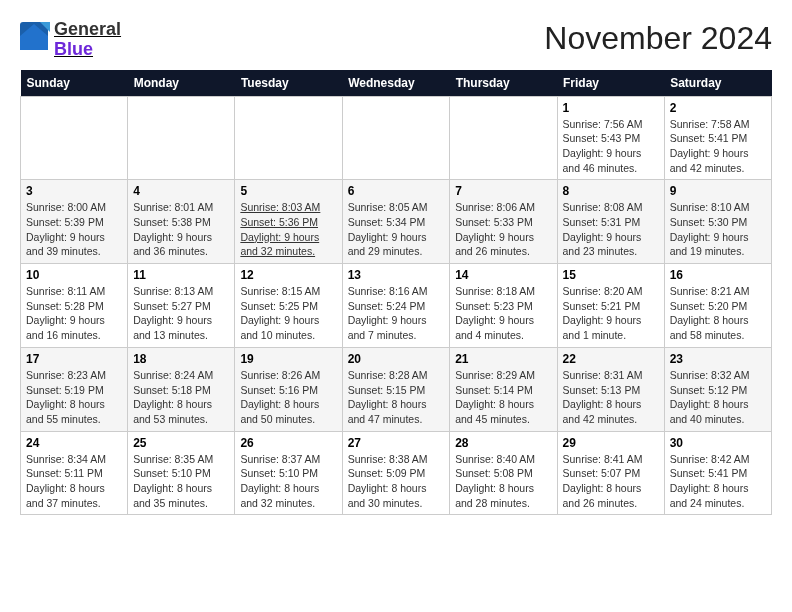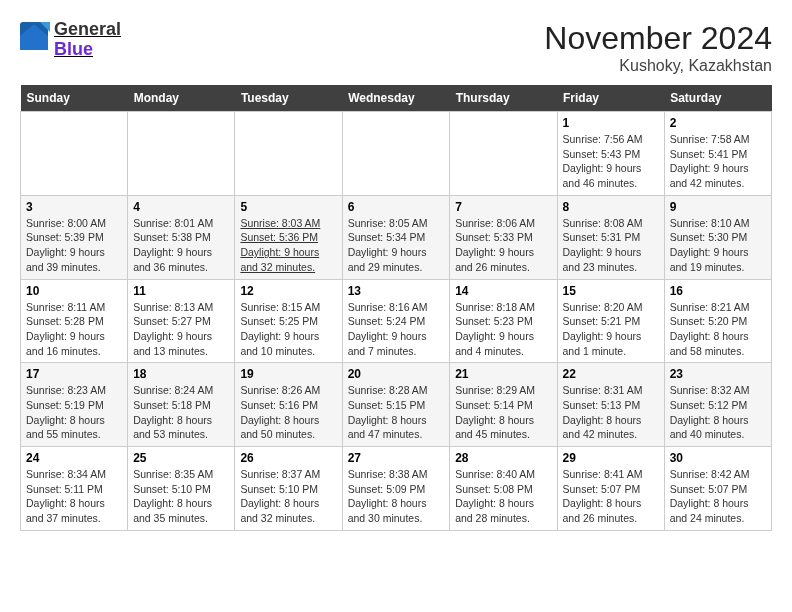--- a/index.html
+++ b/index.html
@@ -47,21 +47,21 @@
       font-size: 16px;
       font-weight: normal;
       color: #444;
     }
     table {
       width: 100%;
       border-collapse: collapse;
       font-size: 11px;
     }
     thead tr th {
-      background-color: #404040;
+      background-color: #0f172a;
       color: #fff;
       text-align: left;
       padding: 6px 6px;
       font-size: 12px;
       font-weight: bold;
     }
     tbody tr td {
       border: 1px solid #ccc;
       vertical-align: top;
       padding: 4px 5px;
@@ -97,21 +97,20 @@
       <polygon points="14,2 28,14 28,28 0,28 0,14" fill="#2272cc"></polygon>
       <polygon points="20,0 30,10 30,0" fill="#3a9ad9"></polygon>
     </svg>
     <div class="logo-text">
       <span class="general">General</span>
       <span class="blue">Blue</span>
     </div>
   </div>
   <div class="title-block">
     <h1>November 2024</h1>
-    <h2>Kushoky, Kazakhstan</h2>
   </div>
 </div>
 
 <table>
   <thead>
     <tr>
     <th>Sunday</th>
         <th>Monday</th>
         <th>Tuesday</th>
         <th>Wednesday</th>
@@ -305,18 +304,18 @@
         </td>
         <td>
           <span class="day-number">29</span>
           <div class="day-info" style="white-space: pre-line;">Sunrise: 8:41 AM
 Sunset: 5:07 PM
 Daylight: 8 hours and 26 minutes.</div>
         </td>
         <td>
           <span class="day-number">30</span>
           <div class="day-info" style="white-space: pre-line;">Sunrise: 8:42 AM
-Sunset: 5:07 PM
+Sunset: 5:41 PM
 Daylight: 8 hours and 24 minutes.</div>
         </td>
       </tr>
     </tbody>
 </table>
 
 </body></html>

